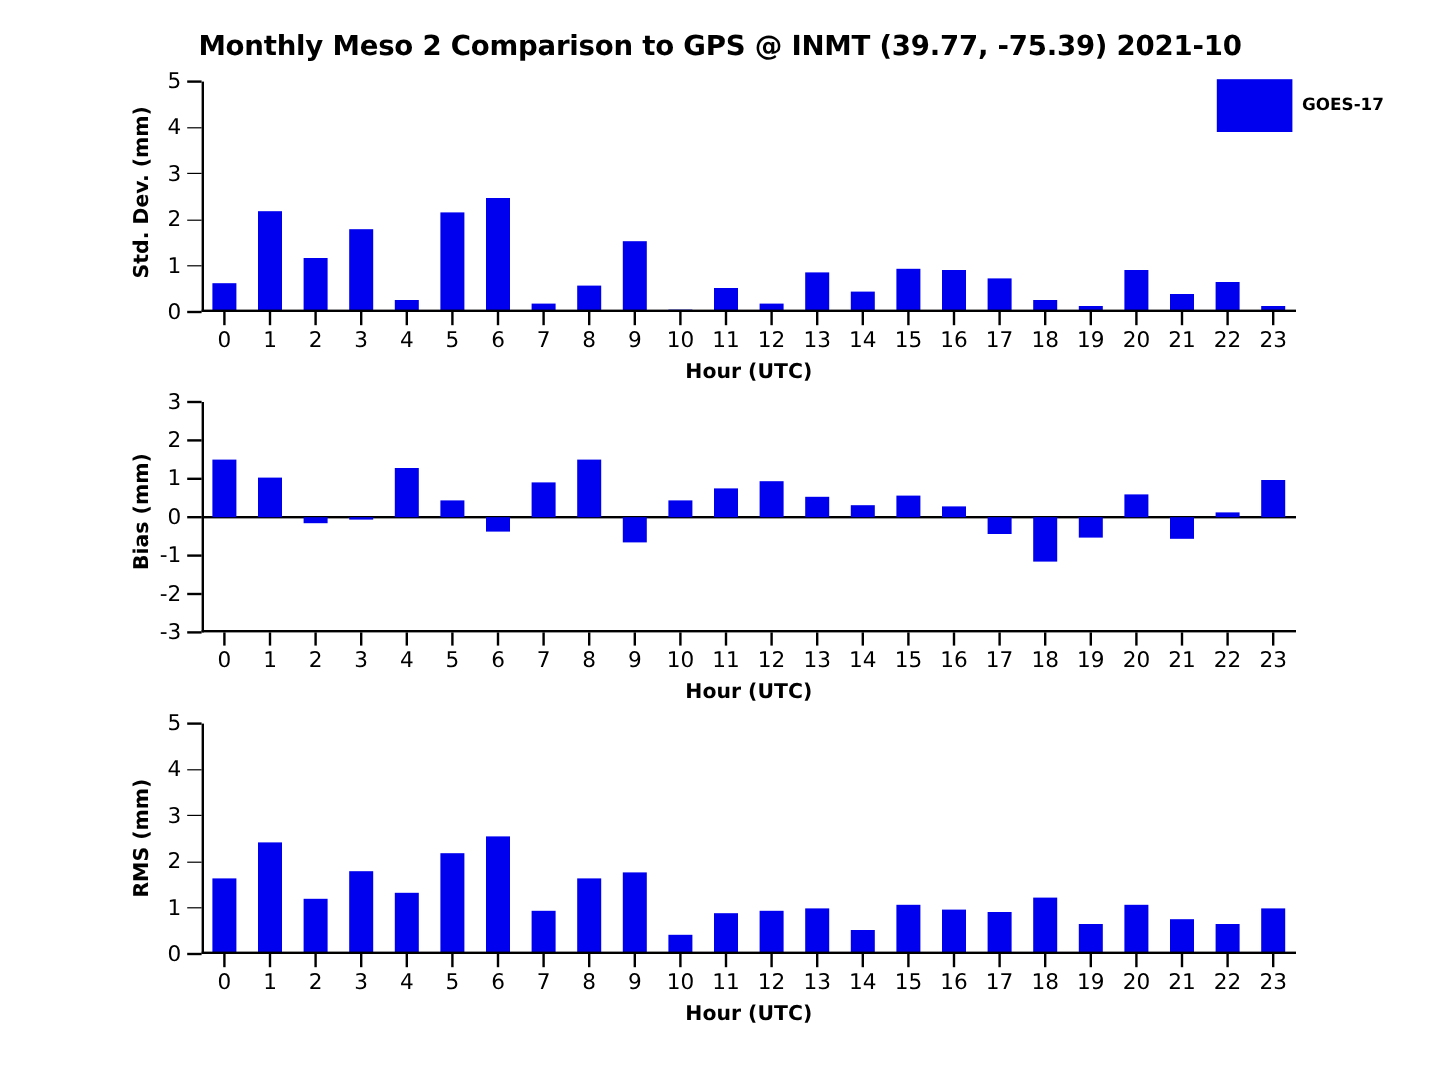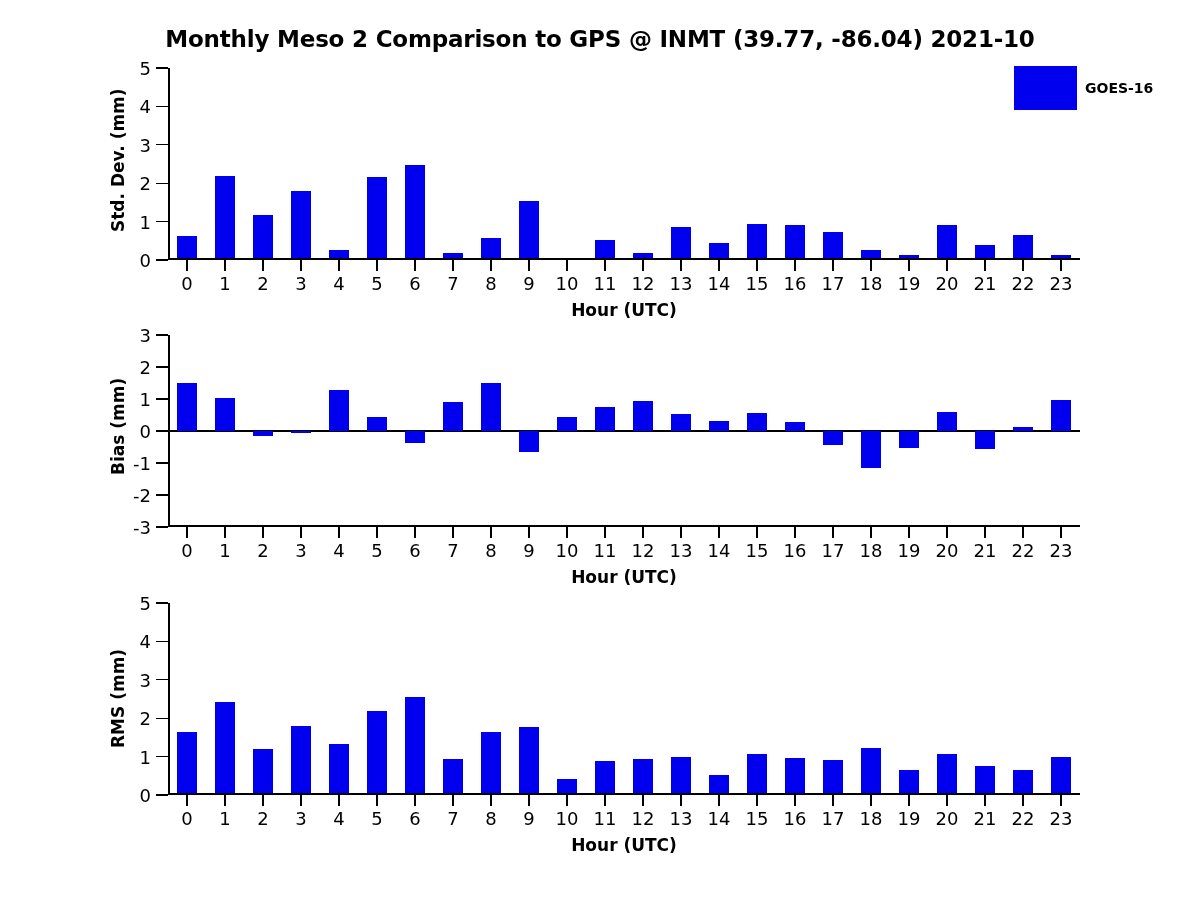--- a/index.html
+++ b/index.html
@@ -133,21 +133,21 @@
     font-size: 14px;
     font-weight: bold;
     color: #000;
   }
 </style>
 </head>
 <body>
 
 <div id="root">
 
-  <div class="fig-title">Monthly Meso 2 Comparison to GPS @ INMT (39.77, -86.04) 2021-10</div>
+  <div class="fig-title">Monthly Meso 2 Comparison to GPS @ INMT (39.77, -75.39) 2021-10</div>
 
   <div class="panel" id="panel-0" style="left:168px; top:68px; width:912px; height:192px;">
     <div class="plot-area">
         <div class="ytick" style="top: 191.3px;"></div>
         <div class="ylabel-val" style="top: 192px;">0</div>
         <div class="ytick" style="top: 152.9px;"></div>
         <div class="ylabel-val" style="top: 153.6px;">1</div>
         <div class="ytick" style="top: 114.5px;"></div>
         <div class="ylabel-val" style="top: 115.2px;">2</div>
         <div class="ytick" style="top: 76.1px;"></div>
@@ -419,16 +419,16 @@
         <div class="bar" style="left: 883px; width: 20px; background: rgb(0, 0, 238); top: 153.6px; height: 38.4px;"></div>
       </div>
     <div class="axis-line axis-left"></div>
     <div class="axis-line axis-bottom"></div>
     <div class="axis-title-y" style="left:-60px; top:145px; transform: rotate(-90deg);">RMS (mm)</div>
     <div class="axis-title-x">Hour (UTC)</div>
   </div>
 
   <div class="legend">
     <div class="legend-swatch"></div>
-    <div class="legend-text">GOES-16</div>
+    <div class="legend-text">GOES-17</div>
   </div>
 
 </div>
 
 </body></html>

